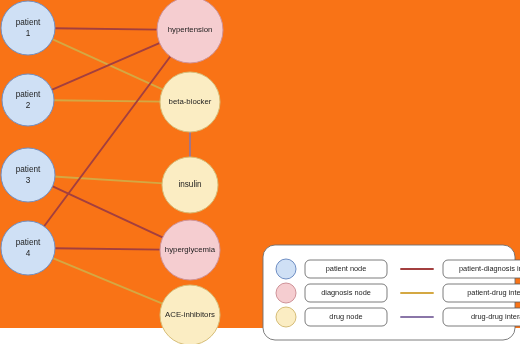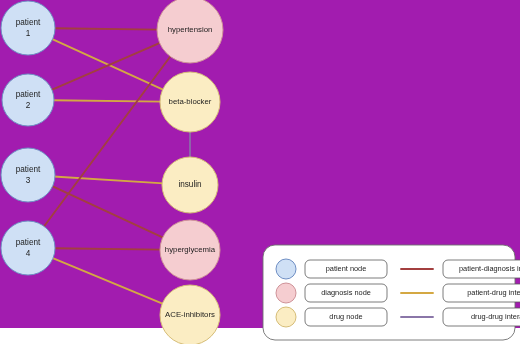--- a/index.html
+++ b/index.html
@@ -10,21 +10,21 @@
   body {
     width: 520px;
     height: 344px;
     overflow: hidden;
     font-family: "Liberation Sans", sans-serif;
   }
   #canvas {
     position: relative;
     width: 520px;
     height: 328px;
-    background: #a21caf;
+    background: #f97316;
   }
   #graph-svg {
     position: absolute;
     left: 0;
     top: 0;
     width: 520px;
     height: 344px;
   }
   .node-label {
     font-family: "Liberation Sans", sans-serif;

